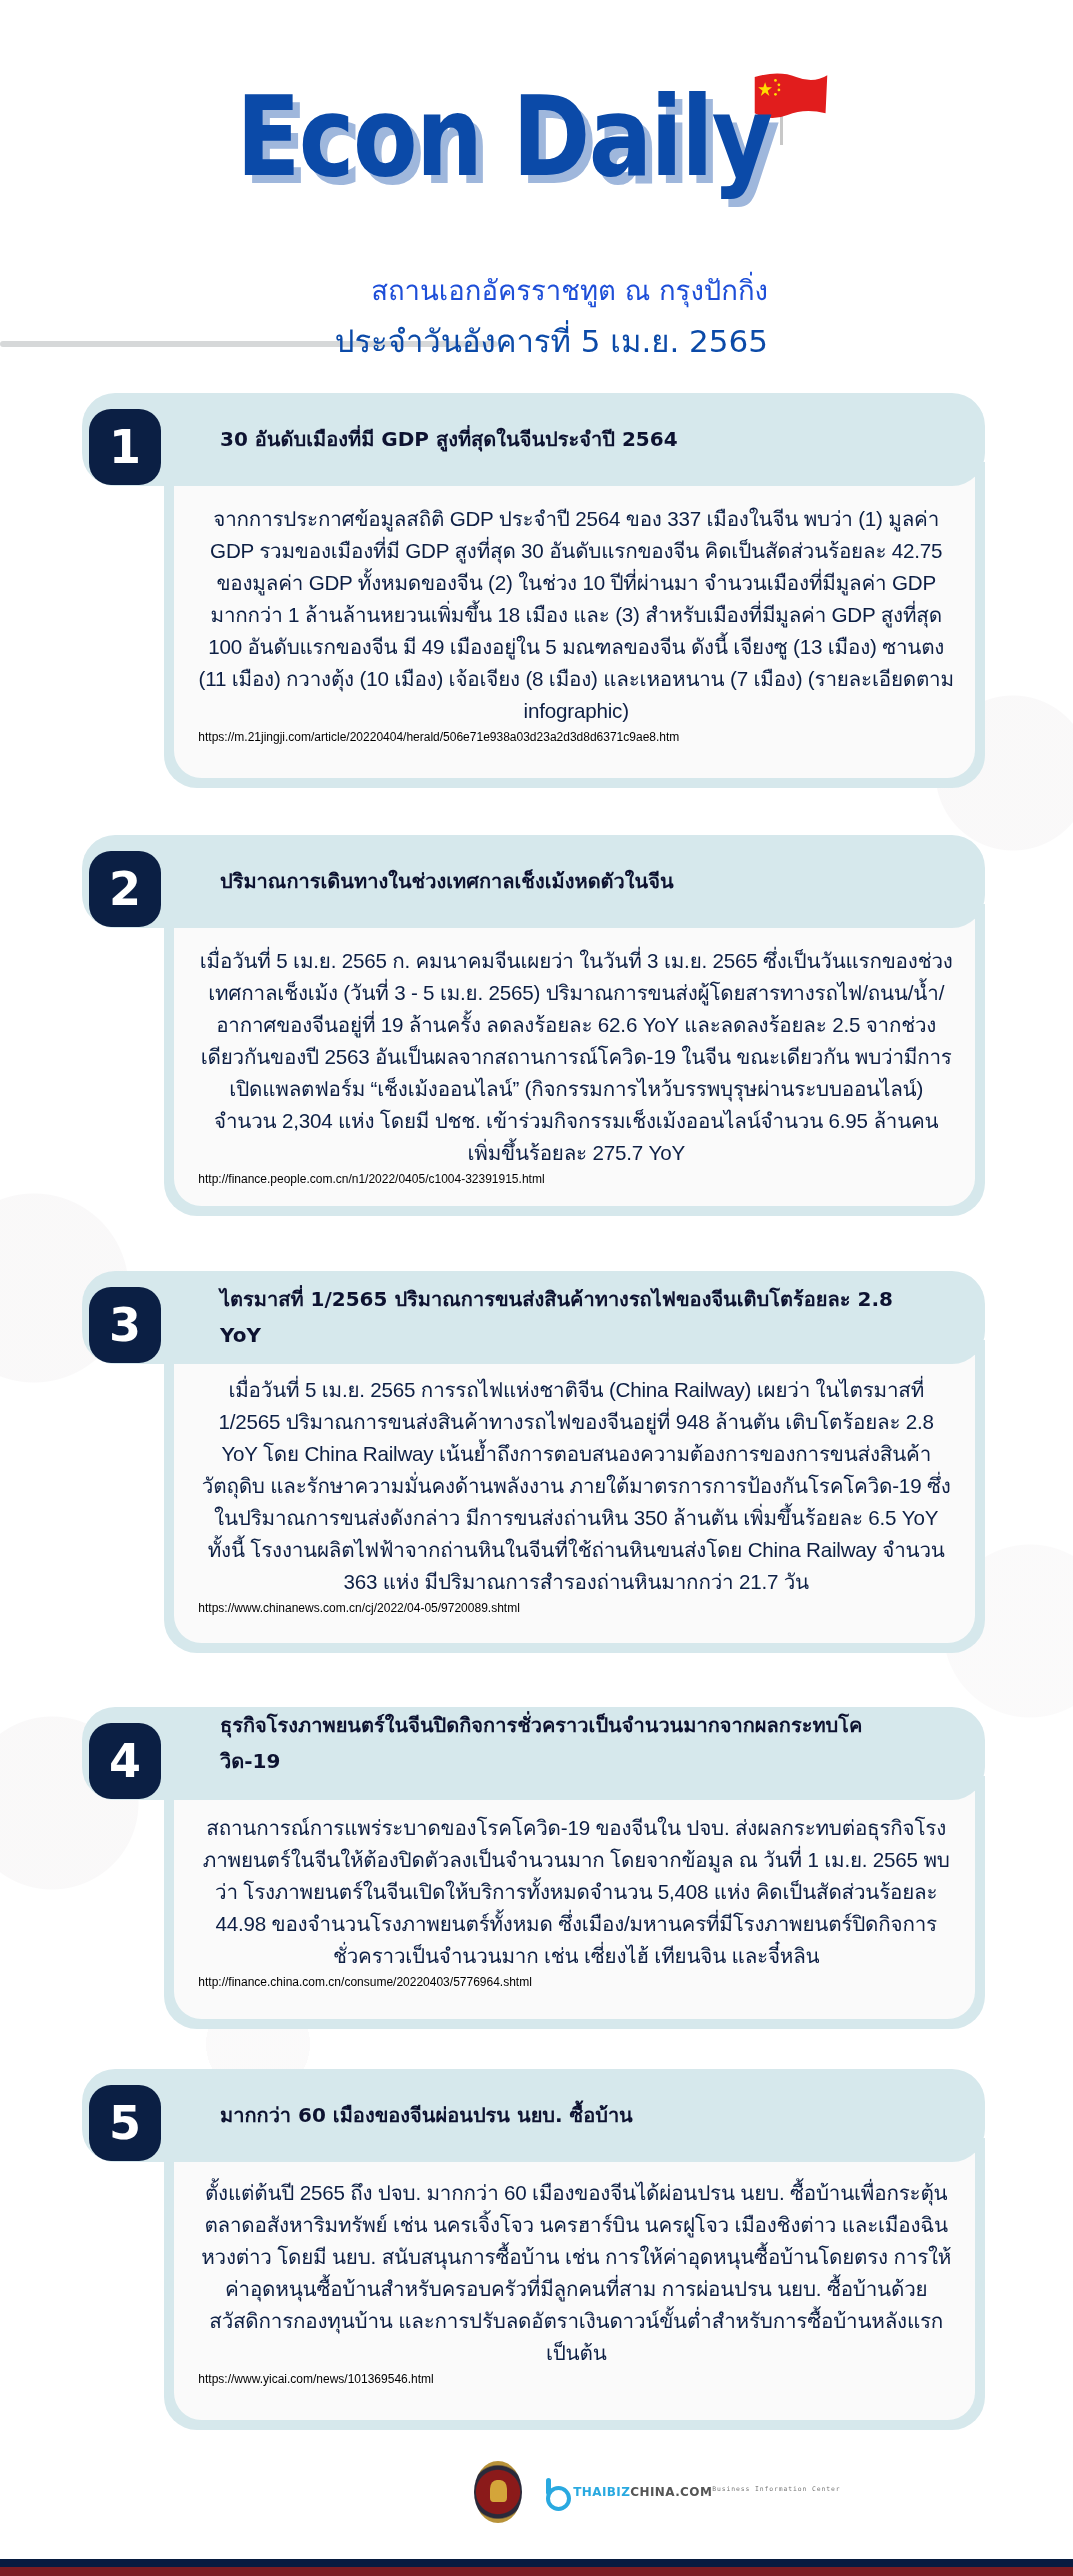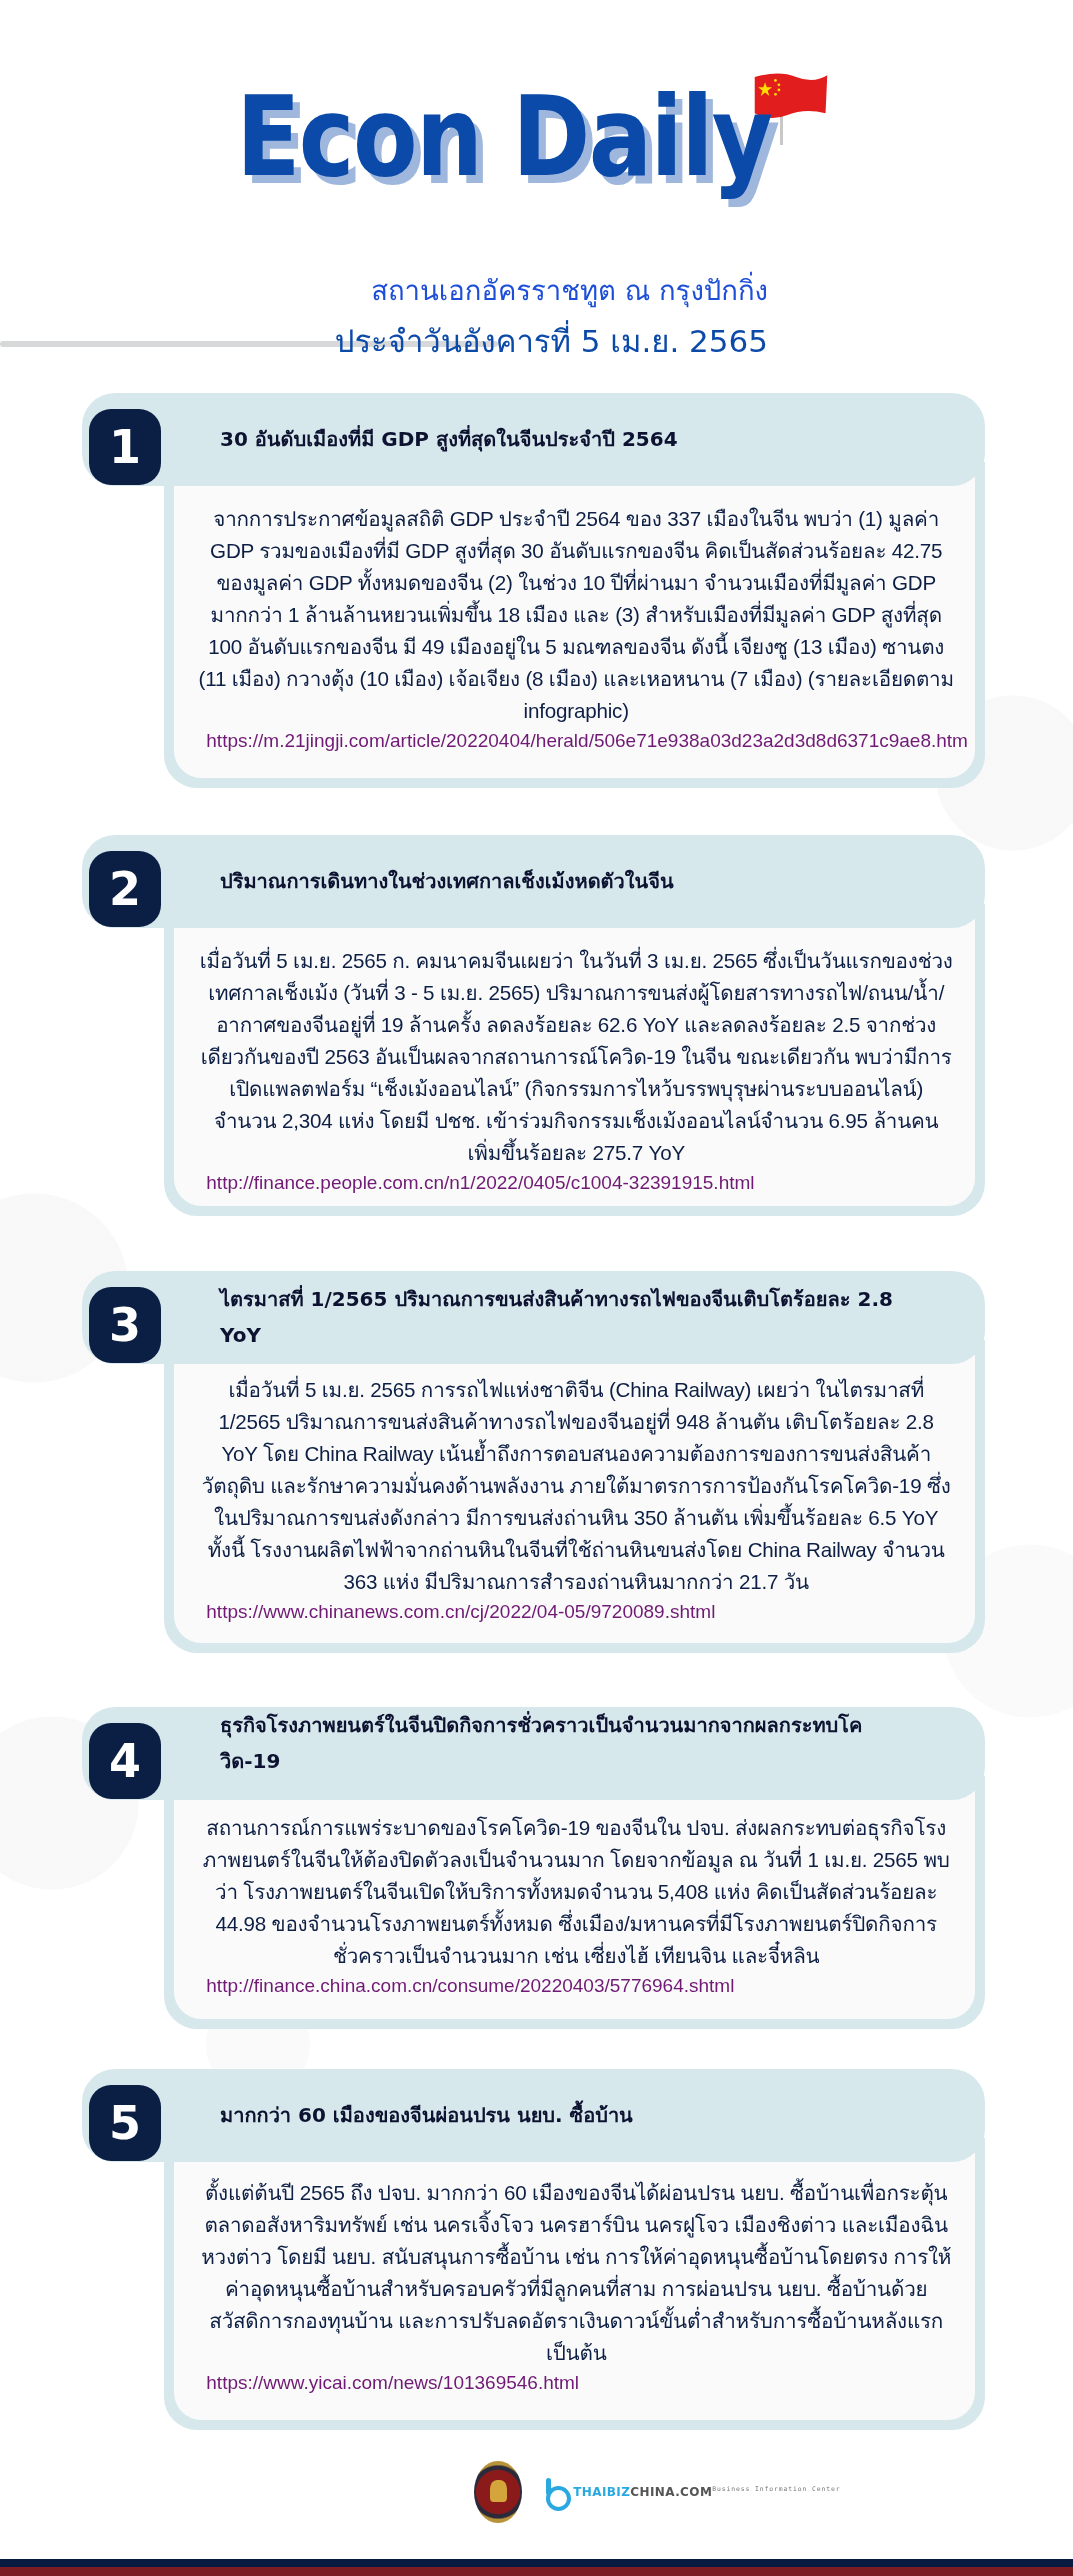--- a/index.html
+++ b/index.html
@@ -80,23 +80,22 @@
     height: 100%; padding: 41px 20.6px 20.6px 24px;
   }
   .card-text {
     font-family: "Liberation Sans", sans-serif;
     font-size: 20.6px; line-height: 32px; color: #0d1f44;
     letter-spacing: -0.2px;
     text-align: center;
   }
   .card-link {
     font-family: "Liberation Sans", sans-serif;
-    font-size: 19px; color: #701a75; margin-top: 3.4px; display: block;
+    font-size: 12px; color: #000000; margin-top: 3.4px; display: block;
     text-decoration: none;
-    margin-left: 8px;
   }
 
   
   .logos { position: absolute; left: 0; top: 2456px; width: 1073px; height: 69px; }
   .emblem {
     position: absolute; left: 474px; top: 5.2px; width: 48px; height: 62px;
     border-radius: 50%; background: radial-gradient(circle, #8b1a1a 55%, #2a2a3a 58%, #2a2a3a 66%, #b8933a 70%);
   }
   .emblem-inner {
     position: absolute; left: 15.5px; top: 19px; width: 17px; height: 22px;

